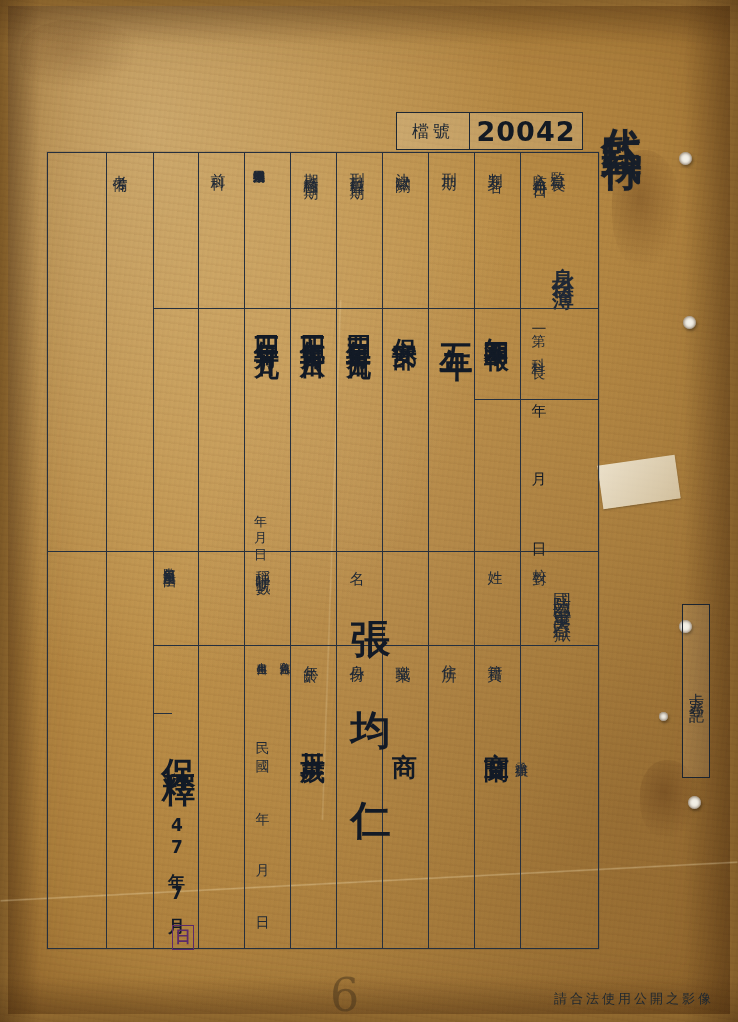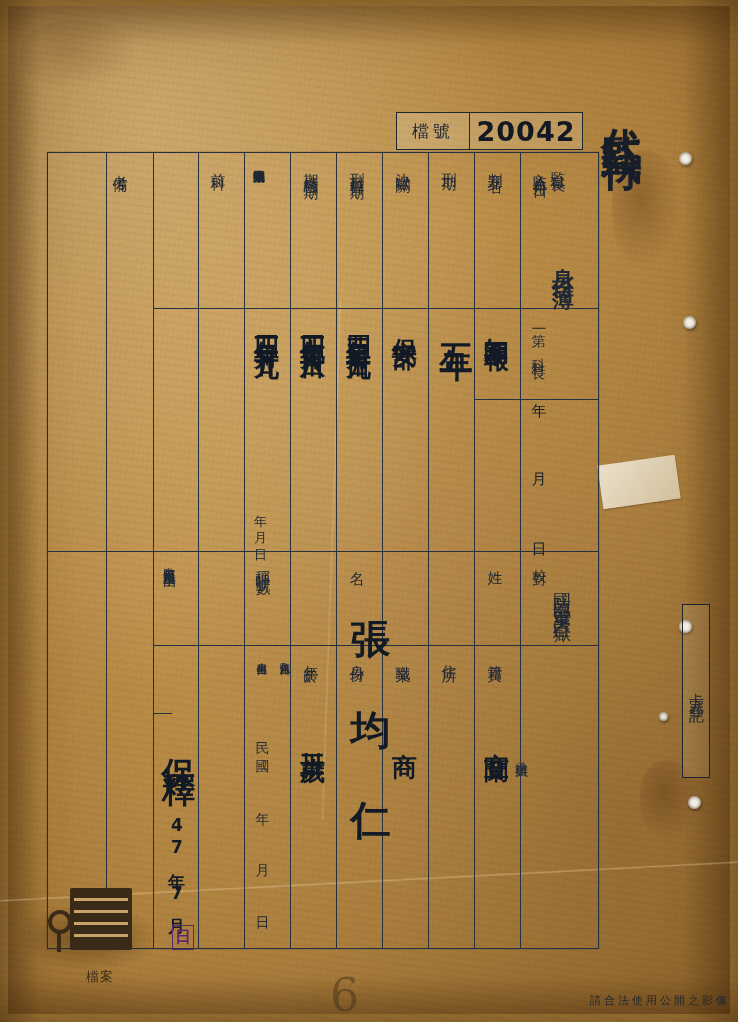--- a/index.html
+++ b/index.html
@@ -185,22 +185,22 @@
     left: 5px; top: 16px; width: 4px; height: 22px;
     background: #3a2a18;
   }
   .logo .cn {
     position: absolute; left: 46px; bottom: -22px;
     font-size: 13px; color: #3a2a18; letter-spacing: 1px;
   }
 
   .footer-note {
     position: absolute;
-    right: 8px; bottom: 14px;
-    font-size: 11px;
+    right: 24px; bottom: 14px;
+    font-size: 13px;
     color: #20282f;
     letter-spacing: 3px;
   }
 
   .pencil {
     position: absolute;
     color: rgba(60,45,25,0.45);
     font-size: 46px;
     font-family: "DejaVu Serif", "Liberation Serif", serif;
   }
@@ -319,27 +319,16 @@
     <div class="vtext" style="left:206px; top:578px; font-size:14px; letter-spacing:18px;">民國      年      月      日</div>
 
     <div class="vtext brush" style="left:108px; top:578px; font-size:34px; letter-spacing:14px; font-weight:700;">保釋</div>
     <div class="vtext brush" style="left:118px; top:662px; font-size:17px;">47年 7月</div>
   </div>
 
   <div class="seal" style="left:172px; top:925px;">日</div>
 
   <div class="pencil" style="left:330px; top:968px;">6</div>
 
-  <div class="logo">
-    <div class="shadow"></div>
-    <div class="book">
-      <i style="top:10px;"></i>
-        <i style="top:22px;"></i>
-        <i style="top:34px;"></i>
-        <i style="top:46px;"></i>
-    </div>
-    <div class="key"></div>
-    <div class="cn">檔案</div>
-  </div>
 
   <div class="footer-note">請合法使用公開之影像</div>
 
 </div>
 
 </body></html>

